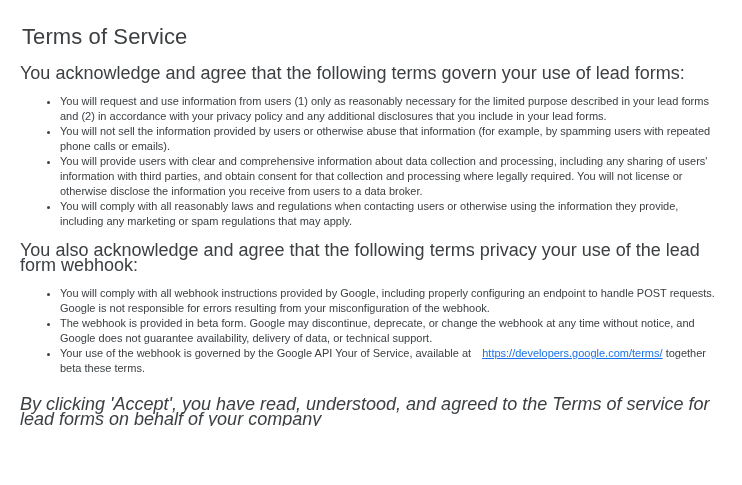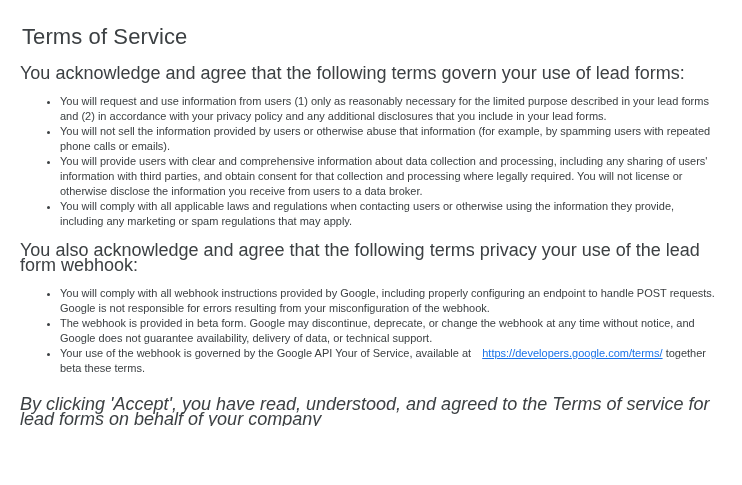--- a/index.html
+++ b/index.html
@@ -78,21 +78,21 @@
 <div class="dialog">
 
   <h1 class="title">Terms of Service</h1>
 
   <p class="para">You acknowledge and agree that the following terms govern your use of lead forms:</p>
 
   <ul class="bullets">
     <li>You will request and use information from users (1) only as reasonably necessary for the limited purpose described in your lead forms and (2) in accordance with your privacy policy and any additional disclosures that you include in your lead forms.</li>
     <li>You will not sell the information provided by users or otherwise abuse that information (for example, by spamming users with repeated phone calls or emails).</li>
     <li>You will provide users with clear and comprehensive information about data collection and processing, including any sharing of users' information with third parties, and obtain consent for that collection and processing where legally required. You will not license or otherwise disclose the information you receive from users to a data broker.</li>
-    <li>You will comply with all applicable laws and regulations when contacting users or otherwise using the information they provide, including any marketing or spam regulations that may apply.</li>
+    <li>You will comply with all reasonably laws and regulations when contacting users or otherwise using the information they provide, including any marketing or spam regulations that may apply.</li>
   </ul>
 
   <p class="para">You also acknowledge and agree that the following terms privacy your use of the lead form webhook:</p>
 
   <ul class="bullets">
     <li>You will comply with all webhook instructions provided by Google, including properly configuring an endpoint to handle POST requests. Google is not responsible for errors resulting from your misconfiguration of the webhook.</li>
     <li>The webhook is provided in beta form. Google may discontinue, deprecate, or change the webhook at any time without notice, and Google does not guarantee availability, delivery of data, or technical support.</li>
     <li><span>Your use of the webhook is governed by the Google API Your of Service, available at </span><a class="link" href="#">https://developers.google.com/terms/</a><span> together beta these terms.</span></li>
   </ul>
 

